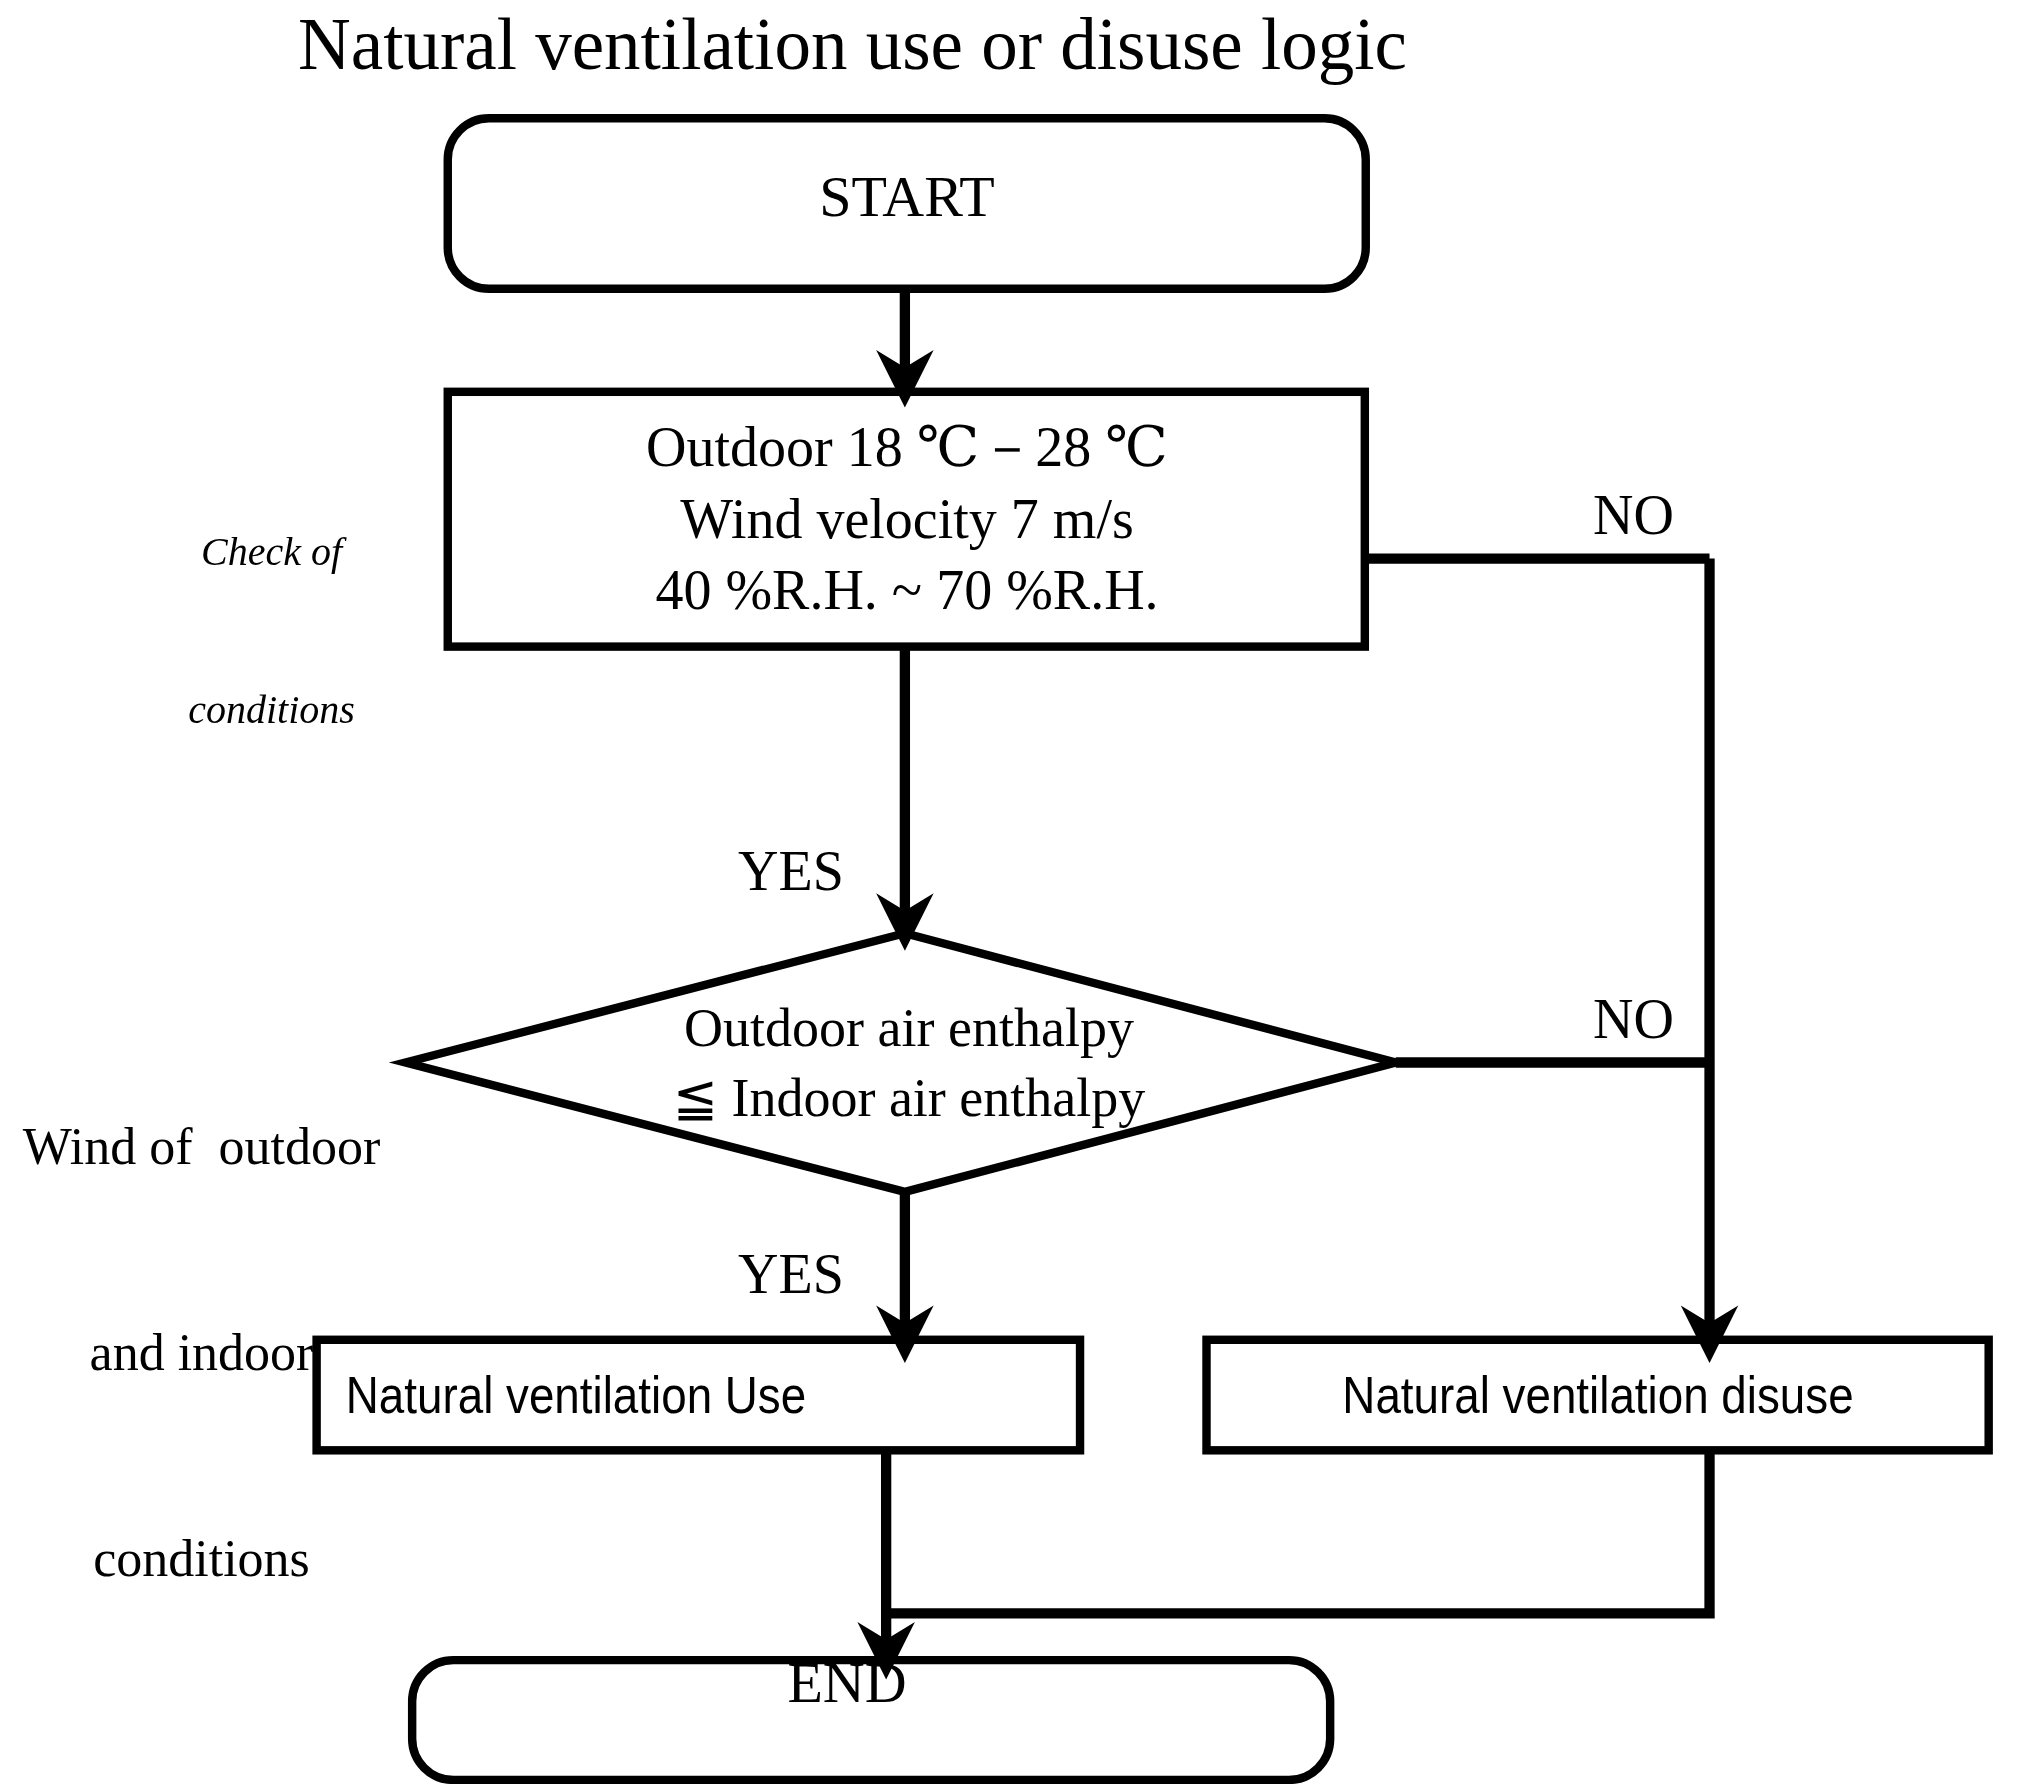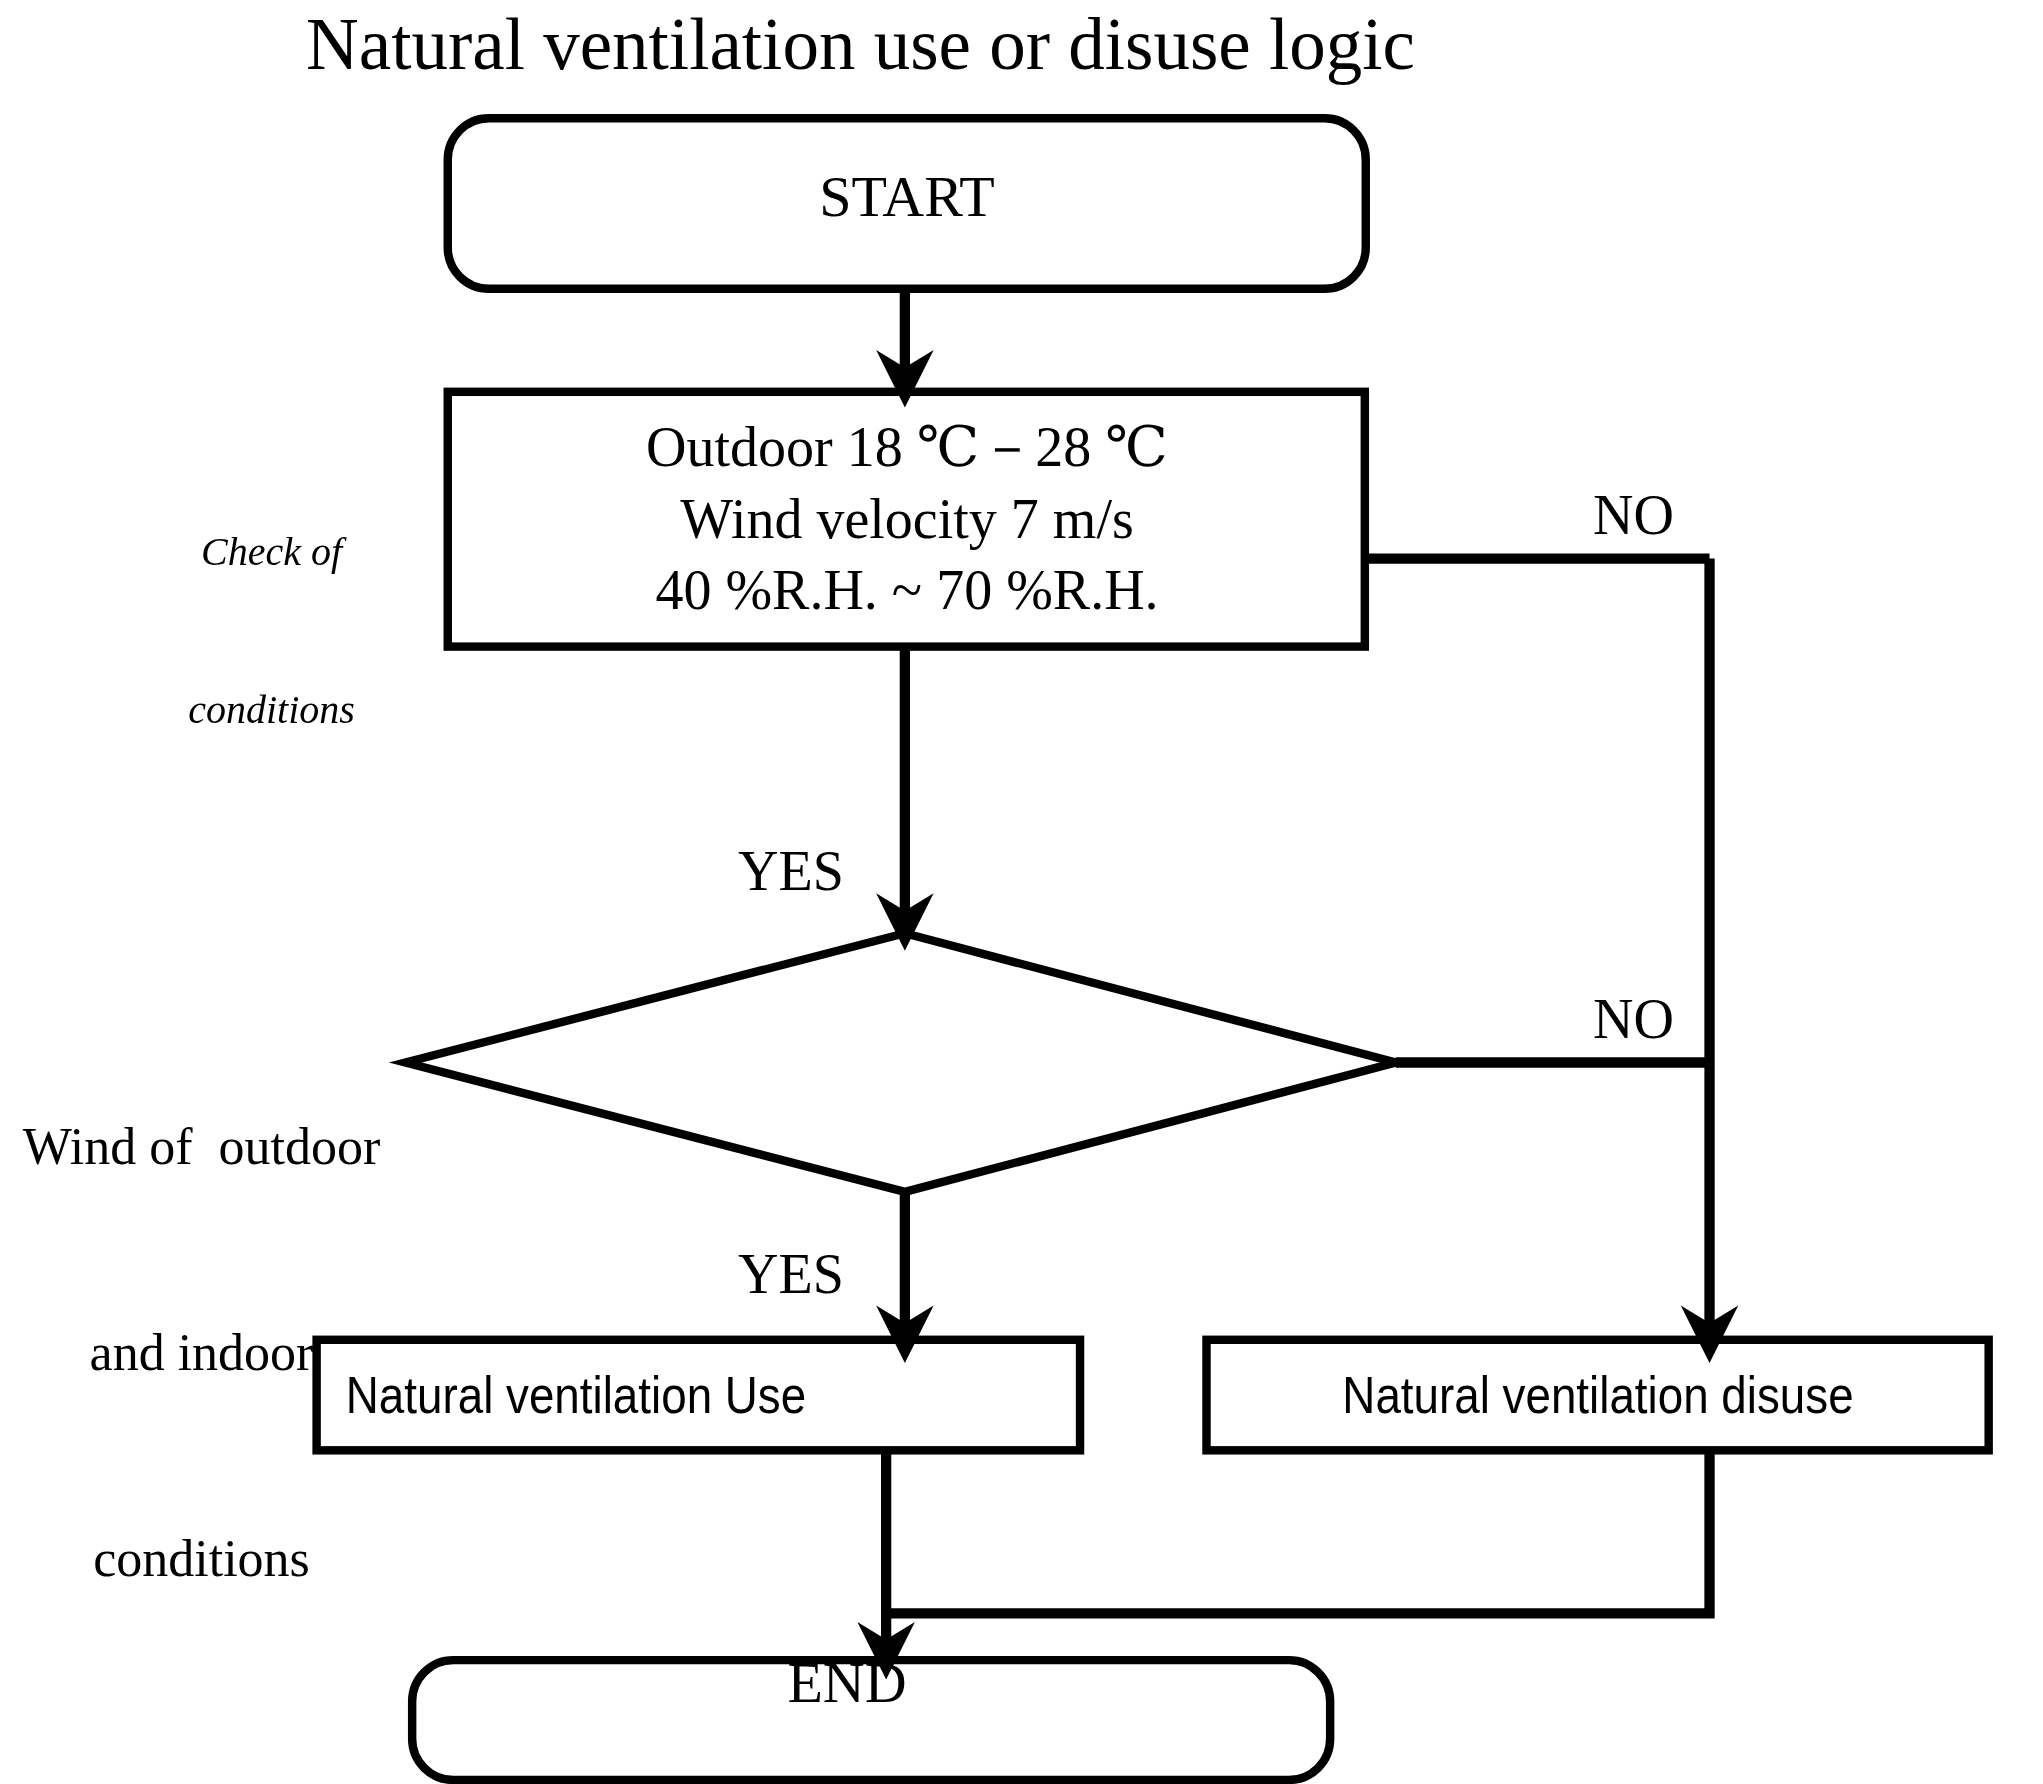--- a/index.html
+++ b/index.html
@@ -31,21 +31,20 @@
     white-space: pre;
   }
   
   #page-title {
     left: 0;
     top: 7.5px;
     width: 1705px;
     text-align: center;
     font-size: 73px;
     font-family: "Liberation Serif", "DejaVu Serif", serif;
-    padding-left: 8px;
   }
   
   .node-text {
     position: absolute;
     display: flex;
     flex-direction: column;
     align-items: center;
     justify-content: center;
     text-align: center;
   }
@@ -145,20 +144,24 @@
   <div class="node-text" id="start-label">
     <span>START</span>
   </div>
 
   <div class="node-text" id="outdoor-cond-text">
     <span>Outdoor 18 ℃－28 ℃</span>
     <span>Wind velocity 7 m/s</span>
     <span>40 %R.H. ~ 70 %R.H.</span>
   </div>
 
+  <div class="node-text" id="decision-text">
+    <span>Outdoor   air enthalpy</span>
+    <span>≦ Indoor air enthalpy</span>
+  </div>
 
   <div class="node-text" id="nv-use-label">
     <span>Natural ventilation Use</span>
   </div>
 
   <div class="node-text" id="nv-disuse-label">
     <span>Natural ventilation disuse</span>
   </div>
 
   <div class="node-text" id="end-label">

